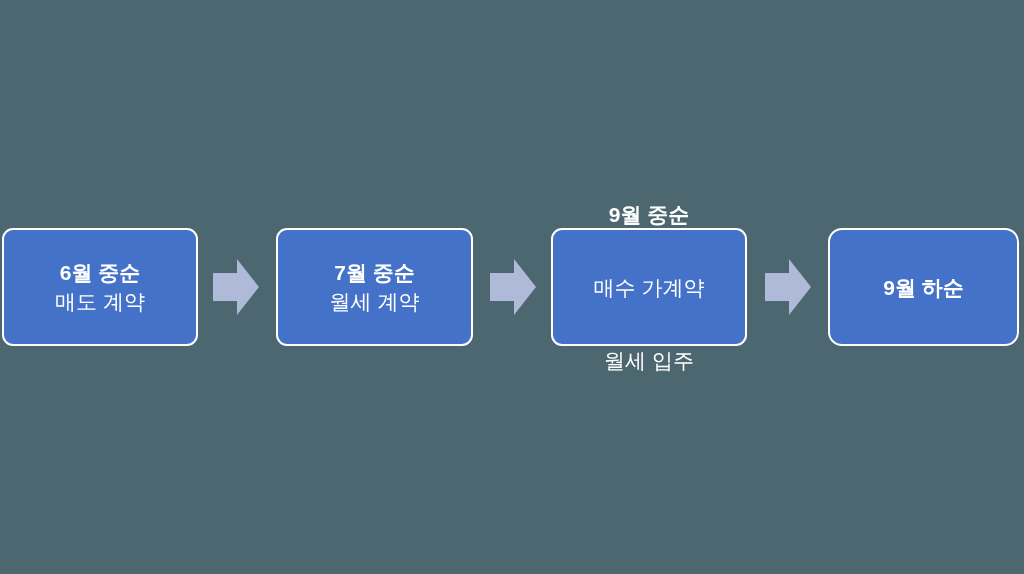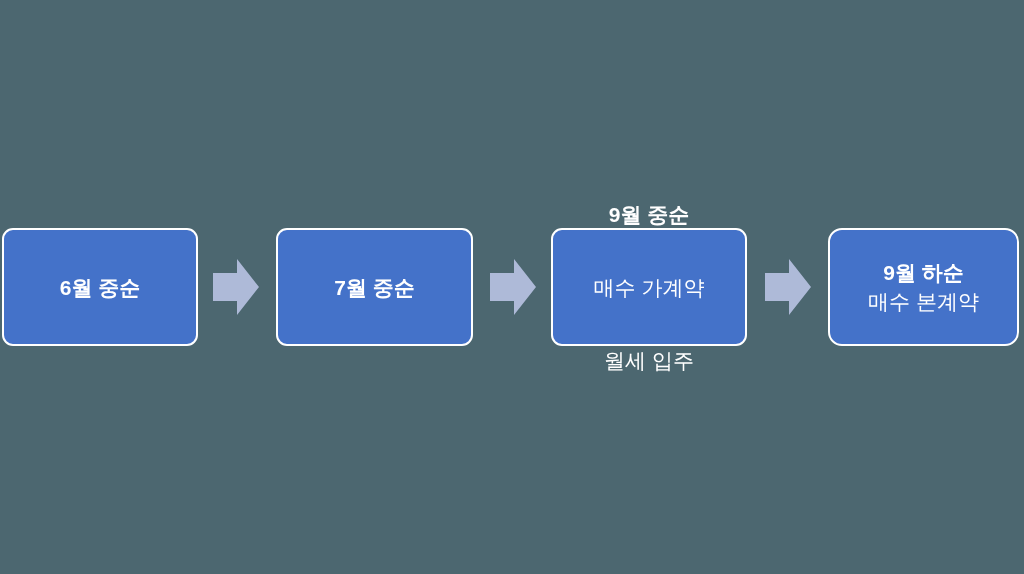--- a/index.html
+++ b/index.html
@@ -49,42 +49,43 @@
   .arrow2 { left: 490px; }
   .arrow3 { left: 765px; }
 </style>
 </head>
 <body>
 
 <div class="slide">
 
   <div class="step-box box1">
     <div class="step-title">6월 중순</div>
+    <div class="step-line">매도 계약</div>
   </div>
 
   <svg class="arrow arrow1" viewBox="0 0 46 56" xmlns="http://www.w3.org/2000/svg">
     <polygon points="0,14 24,14 24,0 46,28 24,56 24,42 0,42"></polygon>
   </svg>
 
   <div class="step-box box2">
     <div class="step-title">7월 중순</div>
+    <div class="step-line">월세 계약</div>
   </div>
 
   <svg class="arrow arrow2" viewBox="0 0 46 56" xmlns="http://www.w3.org/2000/svg">
     <polygon points="0,14 24,14 24,0 46,28 24,56 24,42 0,42"></polygon>
   </svg>
 
   <div class="step-box box3">
     <div class="step-title">9월 중순</div>
     <div class="step-line">매수 가계약</div>
     <div class="step-line">월세 입주</div>
   </div>
 
   <svg class="arrow arrow3" viewBox="0 0 46 56" xmlns="http://www.w3.org/2000/svg">
     <polygon points="0,14 24,14 24,0 46,28 24,56 24,42 0,42"></polygon>
   </svg>
 
   <div class="step-box box4">
     <div class="step-title">9월 하순</div>
-    <div class="step-line">매수 본계약</div>
   </div>
 
 </div>
 
 </body></html>

